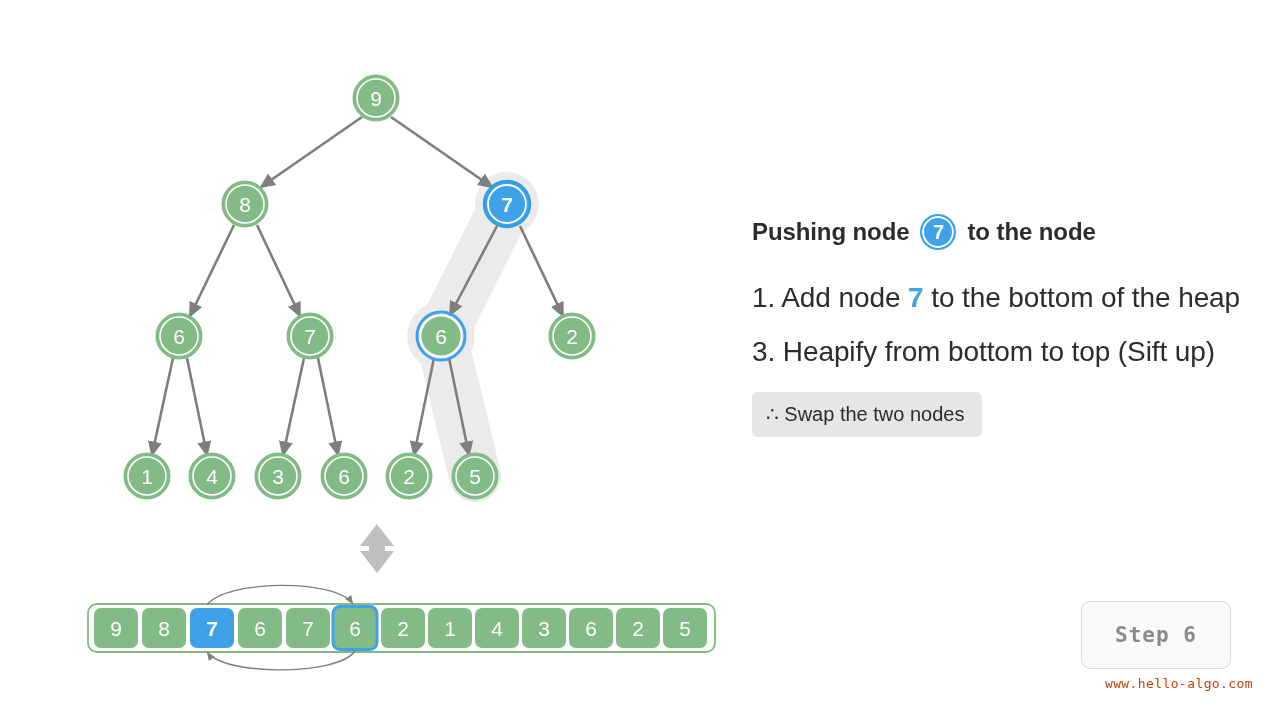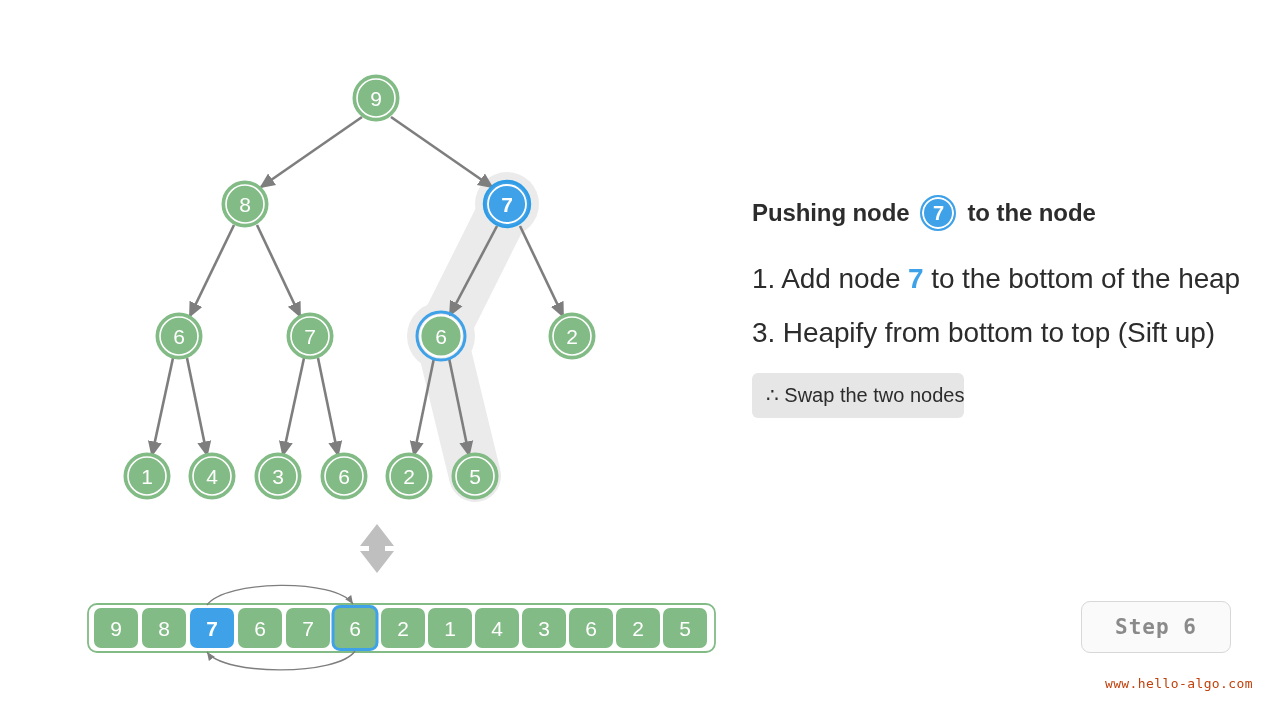--- a/index.html
+++ b/index.html
@@ -44,21 +44,21 @@
     font-weight: 400;
     fill: #ffffff;
     text-anchor: middle;
     dominant-baseline: central;
   }
 
   
   .panel {
     position: absolute;
     left: 752px;
-    top: 195px;
+    top: 214px;
     width: 500px;
   }
   .panel-title {
     font-size: 24px;
     font-weight: bold;
     color: #2c2c2c;
     display: flex;
     align-items: center;
     gap: 0px;
     letter-spacing: -0.1px;
@@ -97,34 +97,34 @@
     font-size: 20px;
     color: #2c2c2c;
     margin-left: 18px;
     margin-bottom: 12px;
     white-space: nowrap;
   }
   .concl-box {
     display: inline-block;
     background: #E6E6E6;
     border-radius: 6px;
-    padding: 10px 0 11px 14px;
+    padding: 10px 18px 11px 14px;
     font-size: 20px;
     color: #2c2c2c;
     white-space: nowrap;
     margin-top: 2px;
   }
 
   
   .step-badge {
     position: absolute;
     left: 1081px;
     top: 601px;
     width: 150px;
-    height: 52px;
+    height: 68px;
     border: 1px solid #D8D8D8;
     border-radius: 9px;
     background: #FAFAFA;
     display: flex;
     align-items: center;
     justify-content: center;
     font-family: "DejaVu Sans Mono", monospace;
     font-size: 21px;
     font-weight: bold;
     color: #8A8A8A;

